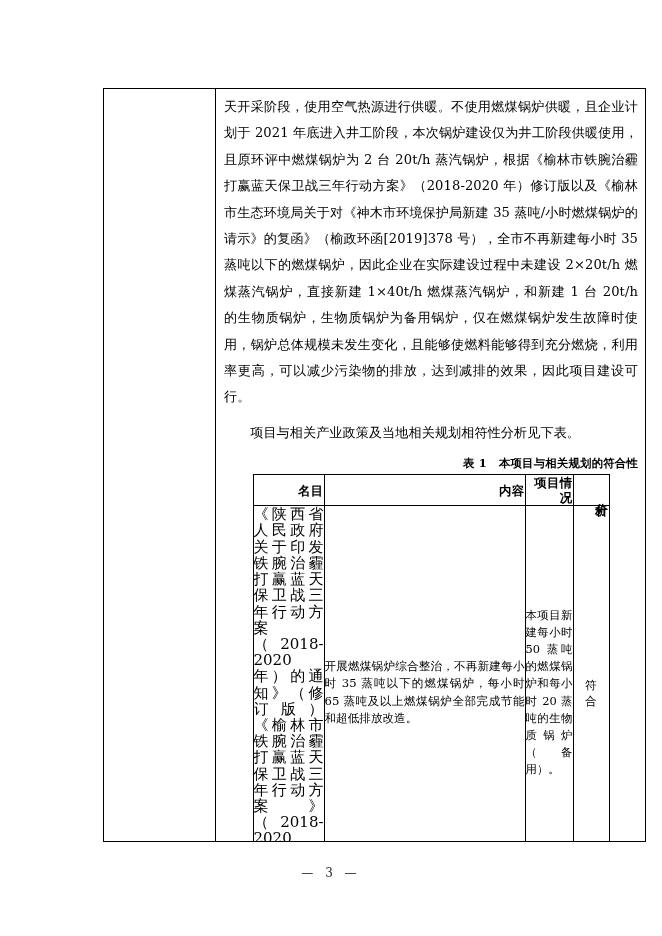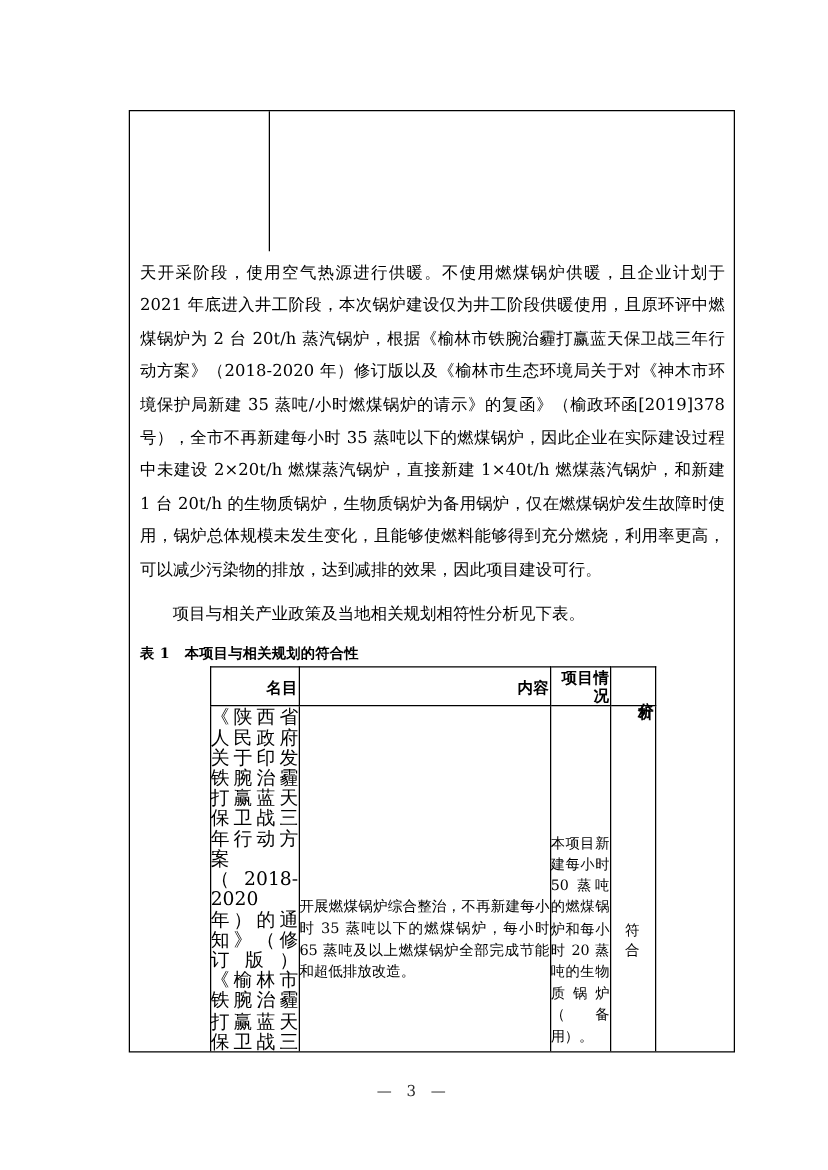--- a/index.html
+++ b/index.html
@@ -14,27 +14,26 @@
     font-family: "DejaVu Serif", "Liberation Serif", serif;
     color: #000000;
     overflow: hidden;
   }
 
   
   #page-frame {
     position: absolute;
     left: 103px;
     top: 88px;
-    width: 485px;
+    width: 543px;
     height: 754px;
     border: 1.4px solid #000;
     box-sizing: border-box;
     display: flex;
     background: #fff;
-    flex-direction: column;
   }
 
   #left-column {
     width: 112px;
     border-right: 1.2px solid #000;
     box-sizing: border-box;
     flex: 0 0 112px;
   }
 
   #right-column {
@@ -67,21 +66,21 @@
   .indent-p {
     text-indent: 2em;
   }
 
   .spacer-sm { height: 9px; }
 
   
   .table-caption {
     font-size: 11.4px;
     font-weight: bold;
-    text-align: left;
+    text-align: right;
     line-height: 16px;
     margin: 0 0 3px 0;
     letter-spacing: 0.2px;
   }
   .table-caption .cap-gap { display: inline-block; width: 12px; }
 
   
   table.data-table {
     border-collapse: collapse;
     width: 354px;

